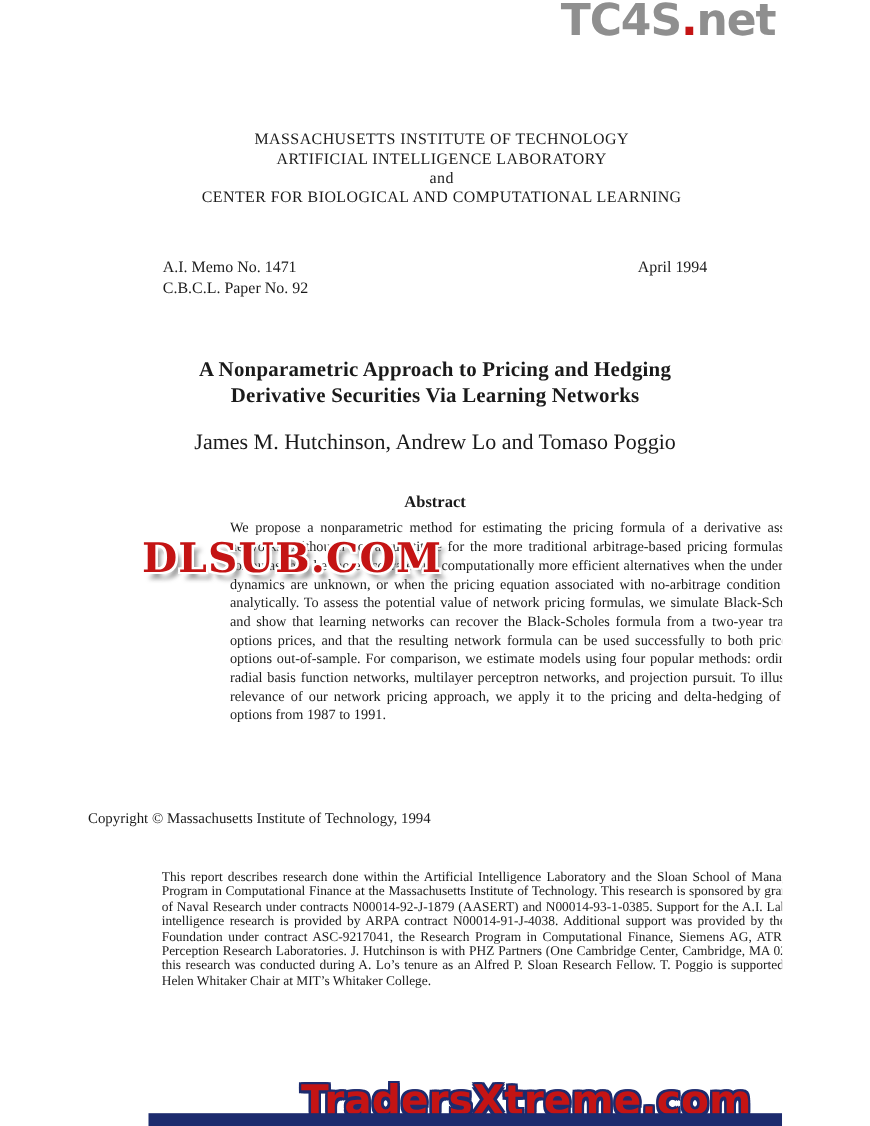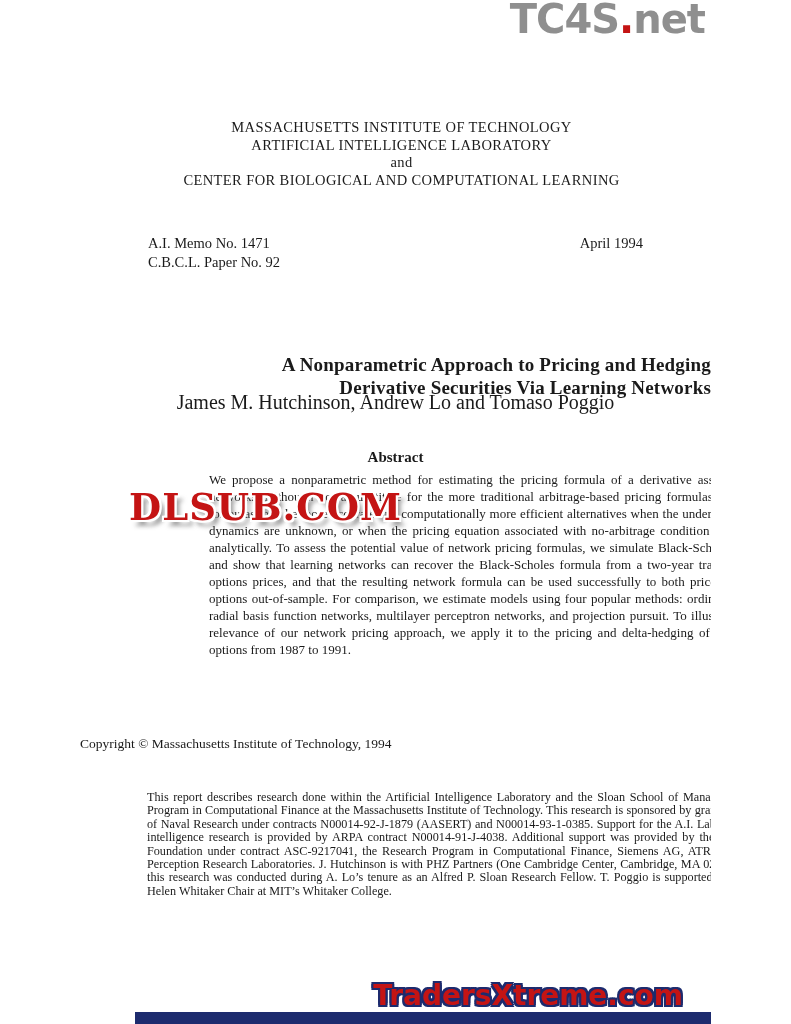--- a/index.html
+++ b/index.html
@@ -32,26 +32,25 @@
     top: 234px; left: 68px; right: 68px;
     font-size: 14.5px;
     line-height: 18.5px;
   }
   .memo-date { position: absolute; right: 0; top: 0; margin-left: 16px; }
 
   
   .paper-title {
     position: absolute;
     top: 325px; left: 0; right: 0;
-    text-align: right;
+    text-align: center;
     font-weight: bold;
     font-size: 19px;
     line-height: 23px;
     letter-spacing: 0.2px;
-    margin-top: 28px;
   }
   .authors {
     position: absolute;
     top: 391px; left: 0; right: 0;
     text-align: center;
     font-weight: normal;
     font-size: 20px;
   }
 
   
@@ -115,21 +114,21 @@
       -2px  0   0 #ffffff, 2px  0   0 #ffffff,
        0   -2px 0 #ffffff, 0    2px 0 #ffffff,
        5px  6px 4px rgba(110,110,110,0.65);
   }
 
   .wm-traders {
     position: absolute;
     top: 979px; right: 28px;
     font-family: "DejaVu Sans", sans-serif;
     font-weight: bold;
-    font-size: 28px;
+    font-size: 37px;
     color: var(--watermark-red, #c41414);
     text-shadow:
       -2px -2px 0 var(--bottom-bar-navy, #1d2b6e), 2px -2px 0 var(--bottom-bar-navy, #1d2b6e),
       -2px  2px 0 var(--bottom-bar-navy, #1d2b6e), 2px  2px 0 var(--bottom-bar-navy, #1d2b6e),
       -2px  0   0 var(--bottom-bar-navy, #1d2b6e), 2px  0   0 var(--bottom-bar-navy, #1d2b6e),
        0   -2px 0 var(--bottom-bar-navy, #1d2b6e), 0    2px 0 var(--bottom-bar-navy, #1d2b6e);
   }
 
   .bottom-bar {
     position: absolute;

